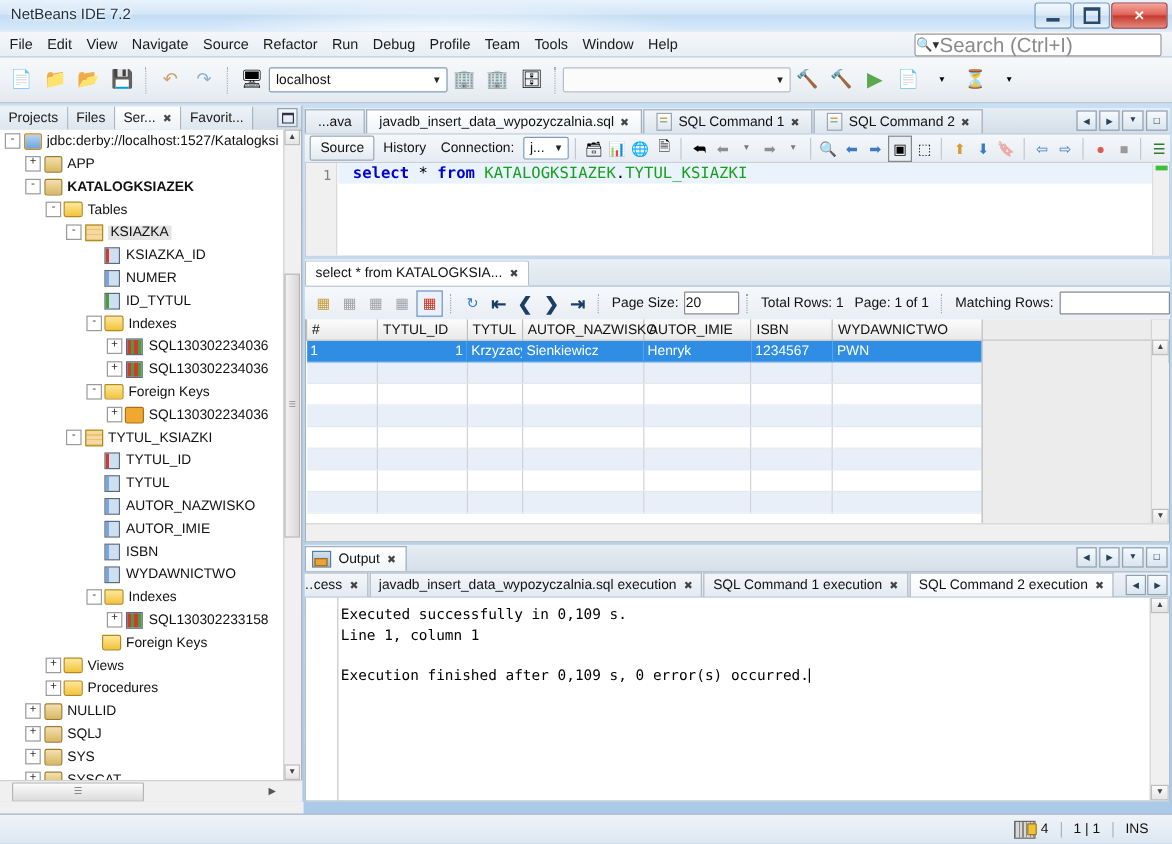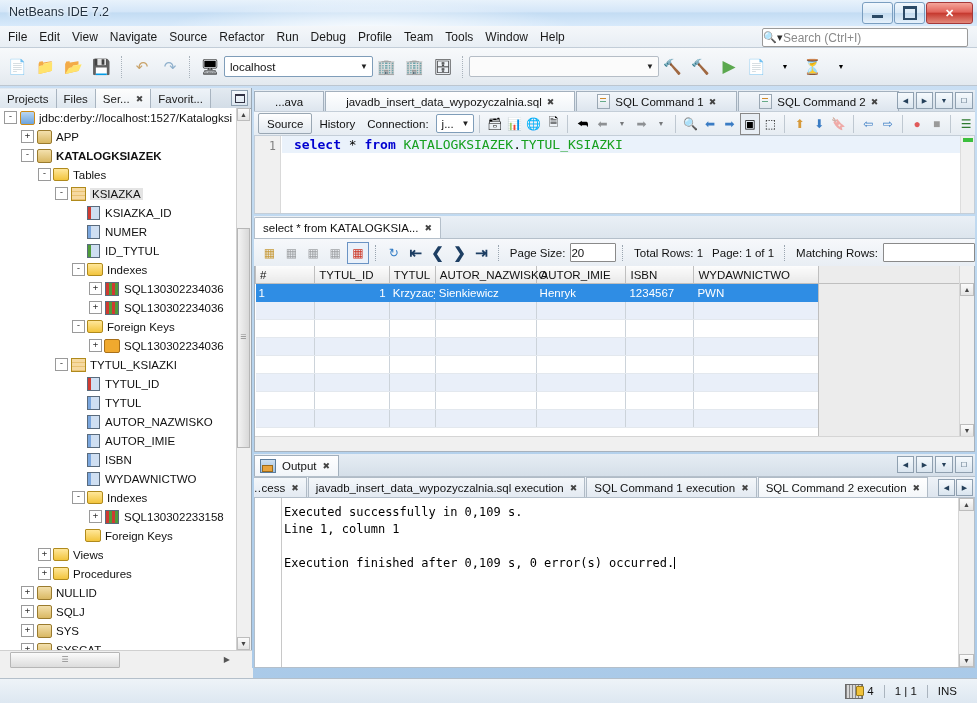--- a/index.html
+++ b/index.html
@@ -58,21 +58,21 @@
   .menu-item {
     padding: 3px 6px; font-size: 12px; color: #1a1a1a; white-space: nowrap;
   }
   .search-box {
     position: absolute; right: 9px; top: 2px;
     width: 206px; height: 19px;
     background: #fff; border: 1px solid #9a9a9a; border-radius: 2px;
     display: flex; align-items: center; box-sizing: border-box;
   }
   .search-ico { width: 20px; text-align: center; color: #2d2d2d; font-size: 11px; }
-  .search-ph { color: #8a8a8a; font-size: 12px; }
+  .search-ph { color: #8a8a8a; font-size: 17px; }
 
   
   .toolbar {
     position: absolute; left: 0; top: 48px; width: 977px; height: 38px;
     background: linear-gradient(to bottom,#f7f9fb 0%, #eef2f6 55%, #e3e9ef 100%);
     border-bottom: 1px solid #bcc6d0;
     display: flex; align-items: center; padding-left: 4px; box-sizing: border-box;
   }
   .tb-ico {
     width: 26px; height: 26px; margin: 0 1px;
@@ -193,21 +193,21 @@
 
   
   .editor-wrap {
     position: absolute; left: 254px; top: 90px; right: 2px; height: 124px;
   }
   .ed-tabs {
     height: 21px; display: flex; align-items: flex-end; position: relative;
     background: linear-gradient(to bottom,#e6edf4,#d4dee8);
   }
   .ed-tab {
-    height: 20px; padding: 0 20px; display: flex; align-items: center; gap: 5px;
+    height: 20px; padding: 0 10px; display: flex; align-items: center; gap: 5px;
     font-size: 11.5px; color: #111; white-space: nowrap;
     border: 1px solid #a3b0bd; border-bottom: none;
     background: linear-gradient(to bottom,#f2f6fa,#dde5ee);
     margin-right: 1px; box-sizing: border-box;
   }
   .ed-tab.active {
     background: linear-gradient(to bottom,#ffffff,#f0f4f8);
     font-weight: normal;
   }
   .ed-tab .x { font-size: 9px; color: #444; }

